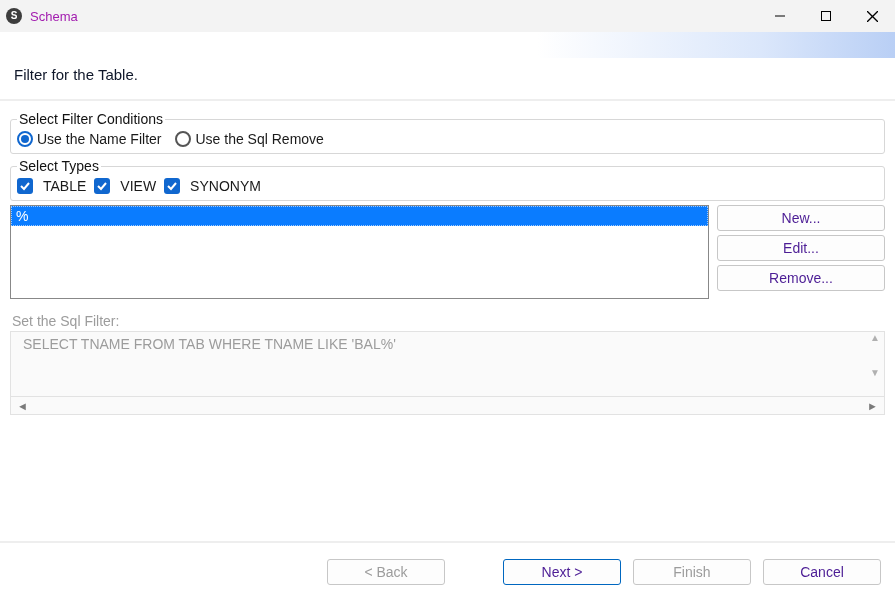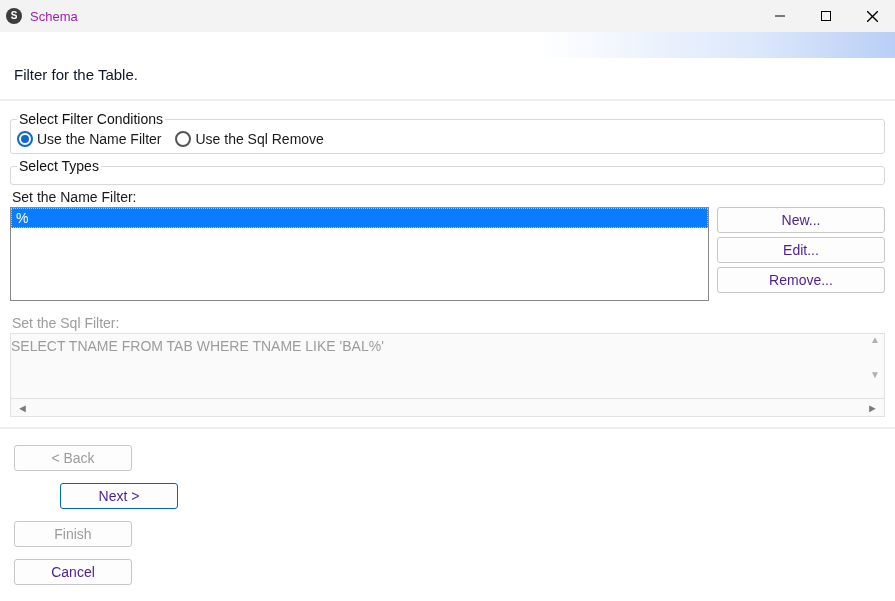--- a/index.html
+++ b/index.html
@@ -118,21 +118,21 @@
     color: #4c1d95;
     cursor: default;
   }
   .side-buttons button { width: 100%; }
   
   .sql-box {
     margin-top: 2px;
     border: 1px solid #e2e2e2;
     background: #fafafa;
     height: 66px;
-    padding: 4px 0;
+    padding: 4px 12px;
     color: #9c9c9c;
     font-size: 14px;
     position: relative;
   }
   .sql-scroll-v {
     position: absolute; right: 2px; top: 0; bottom: 18px;
     width: 14px;
     display: flex; flex-direction: column; justify-content: space-between;
     color: #b0b0b0; font-size: 10px; text-align: center;
   }
@@ -142,21 +142,20 @@
     border: 1px solid #e2e2e2;
     border-top: none;
     display: flex; justify-content: space-between;
     color: #7a7a7a; font-size: 11px; padding: 0 6px; align-items: center;
   }
   
   .footer-sep { height: 2px; background: #eee; margin-top: auto; }
   .wizard-buttons {
     display: flex; justify-content: flex-end; gap: 12px;
     padding: 16px 14px 16px 14px;
-    flex-direction: column;
   }
   .wizard-buttons button { width: 118px; }
   .wizard-buttons button.primary {
     border: 1px solid #0067c0;
     margin-left: 46px;
   }
   .wizard-buttons button.disabled {
     color: #9c9c9c;
   }
 </style>
@@ -204,23 +203,42 @@
       <div class="row">
         <span class="radio selected"></span>
         <span class="opt-label">Use the Name Filter</span>
         <span class="radio unselected"></span>
         <span class="opt-label">Use the Sql Remove</span>
       </div>
     </fieldset>
 
     <fieldset>
       <legend>Select Types</legend>
+      <div class="row" style="gap:8px;">
+        <span class="cb">
+          <svg width="12" height="12" viewBox="0 0 12 12">
+              <polyline points="2,6 5,9 10,3" fill="none" stroke="#fff" stroke-width="2"></polyline>
+            </svg>
+        </span>
+        <span class="cb-label">TABLE</span>
+        <span class="cb">
+          <svg width="12" height="12" viewBox="0 0 12 12">
+              <polyline points="2,6 5,9 10,3" fill="none" stroke="#fff" stroke-width="2"></polyline>
+            </svg>
+        </span>
+        <span class="cb-label">VIEW</span>
+        <span class="cb">
+          <svg width="12" height="12" viewBox="0 0 12 12">
+              <polyline points="2,6 5,9 10,3" fill="none" stroke="#fff" stroke-width="2"></polyline>
+            </svg>
+        </span>
+        <span class="cb-label">SYNONYM</span>
+      </div>
     </fieldset>
 
-    <div class="sec-label">Set the Name Filter:</div>
     <div class="name-filter-row">
       <div class="listbox">
         <div class="list-item">%</div>
       </div>
       <div class="side-buttons">
         <button>New...</button>
         <button>Edit...</button>
         <button>Remove...</button>
       </div>
     </div>

